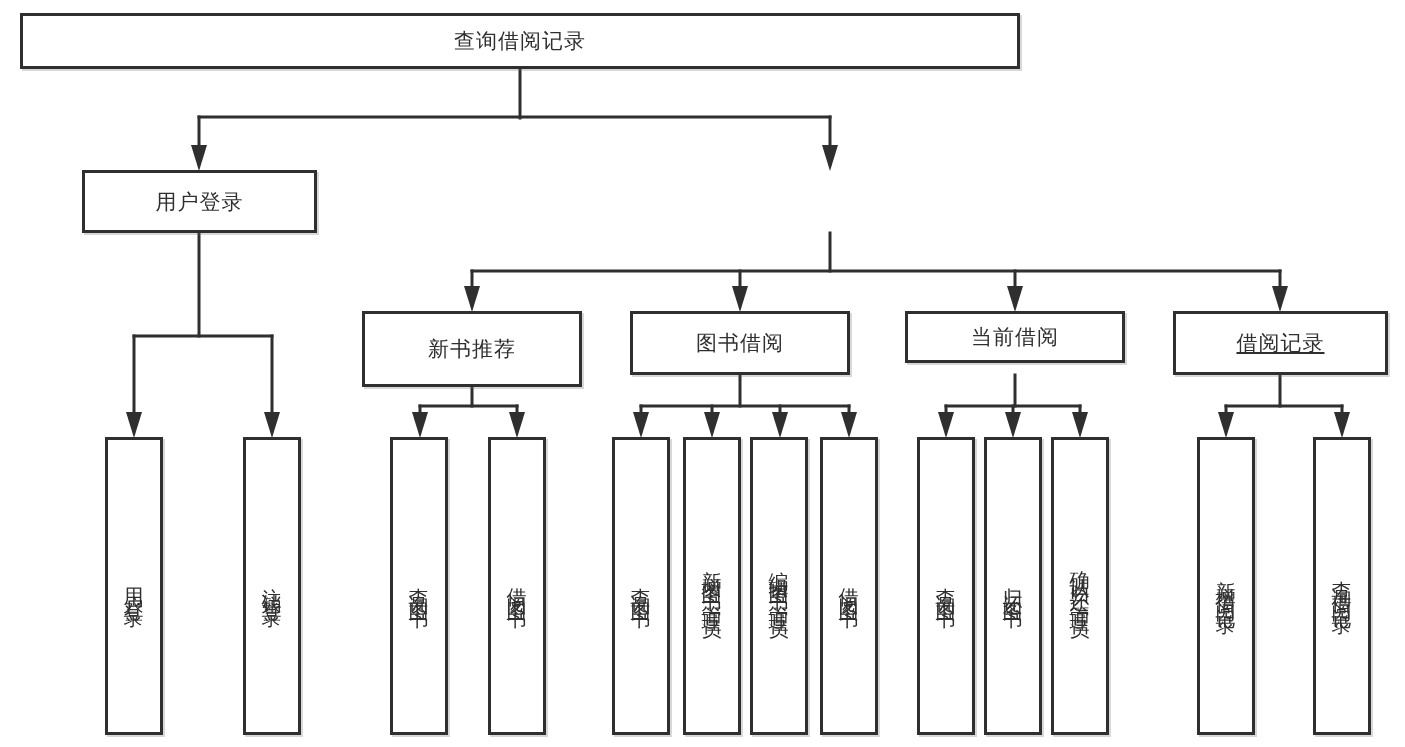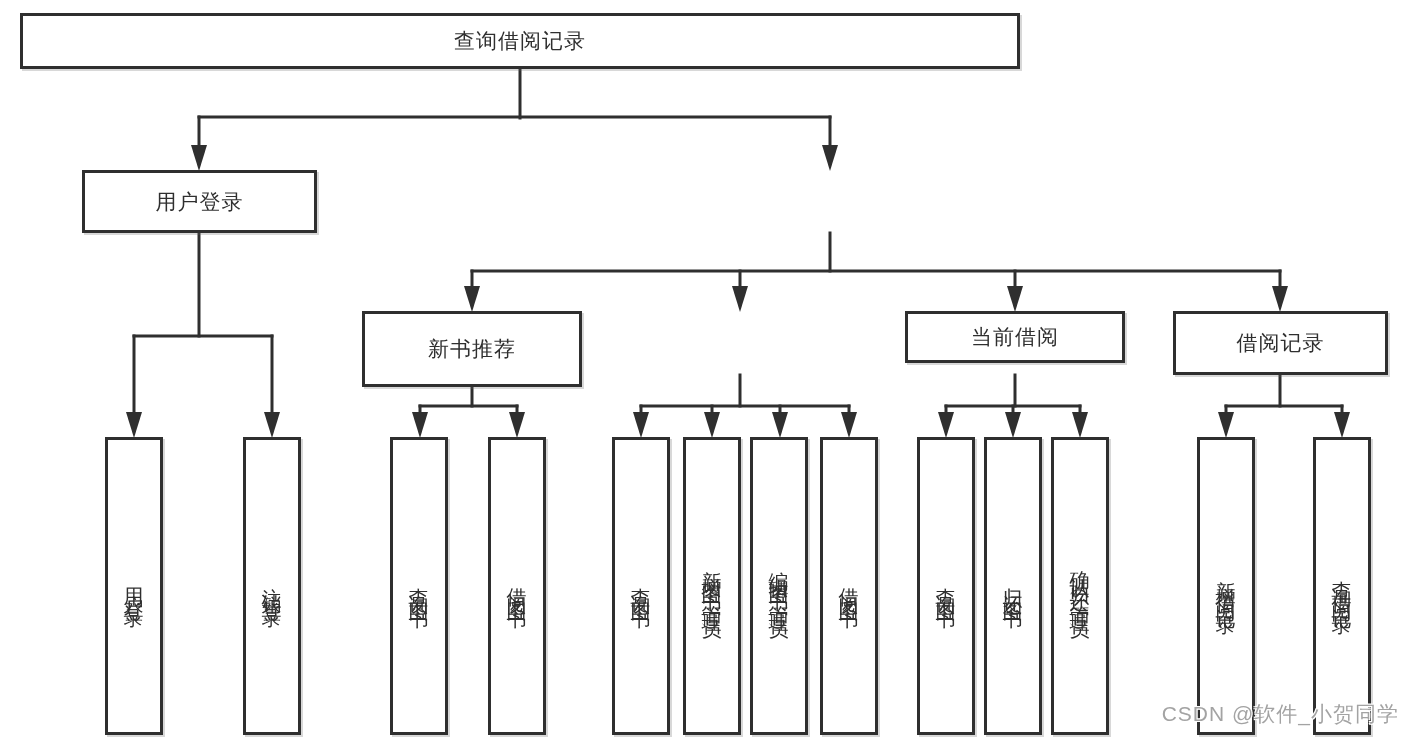--- a/index.html
+++ b/index.html
@@ -142,36 +142,36 @@
       <line x1="1342" y1="406" x2="1342" y2="417"></line>
       <polygon points="1334,412 1350,412 1342,438"></polygon>
     </g>
   </svg>
 
   <div class="node h" style="left:20px; top:13px; width:1000px; height:56px;">查询借阅记录</div>
 
   <div class="node h" style="left:82px; top:170px; width:235px; height:63px;">用户登录</div>
 
   <div class="node h" style="left:362px; top:311px; width:220px; height:76px;">新书推荐</div>
+  <div class="node h" style="left:630px; top:311px; width:220px; height:64px;">图书借阅</div>
   <div class="node h" style="left:905px; top:311px; width:220px; height:52px;">当前借阅</div>
-  <div class="node h" style="left:1173px; top:311px; width:215px; height:64px;">借阅记录</div>
+  <div class="node h" style="left:1173px; top:311px; width:215px; height:64px;text-decoration:underline;">借阅记录</div>
 
   <div class="node v" style="left:105px;">用户登录</div>
   <div class="node v" style="left:243px;">注销登录</div>
 
   <div class="node v" style="left:390px;">查询图书</div>
   <div class="node v" style="left:488px;">借阅图书</div>
 
   <div class="node v" style="left:612px;">查询图书</div>
   <div class="node v" style="left:683px;">新增图书（管理员）</div>
   <div class="node v" style="left:750px;">编辑图书（管理员）</div>
   <div class="node v" style="left:820px;">借阅图书</div>
 
   <div class="node v" style="left:917px;">查询图书</div>
   <div class="node v" style="left:984px;">归还图书</div>
   <div class="node v" style="left:1051px;">确认归还（管理员）</div>
 
   <div class="node v" style="left:1197px;">新增借阅记录</div>
   <div class="node v" style="left:1313px;">查询借阅记录</div>
 
-  <div class="watermark">CSDN @软件_小贺同学</div>
 
 </div>
 
 </body></html>

